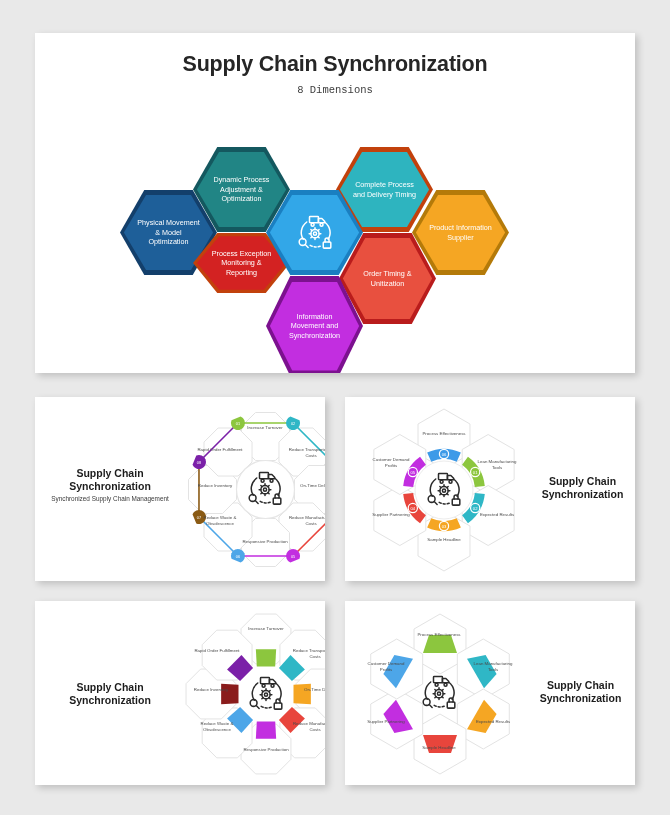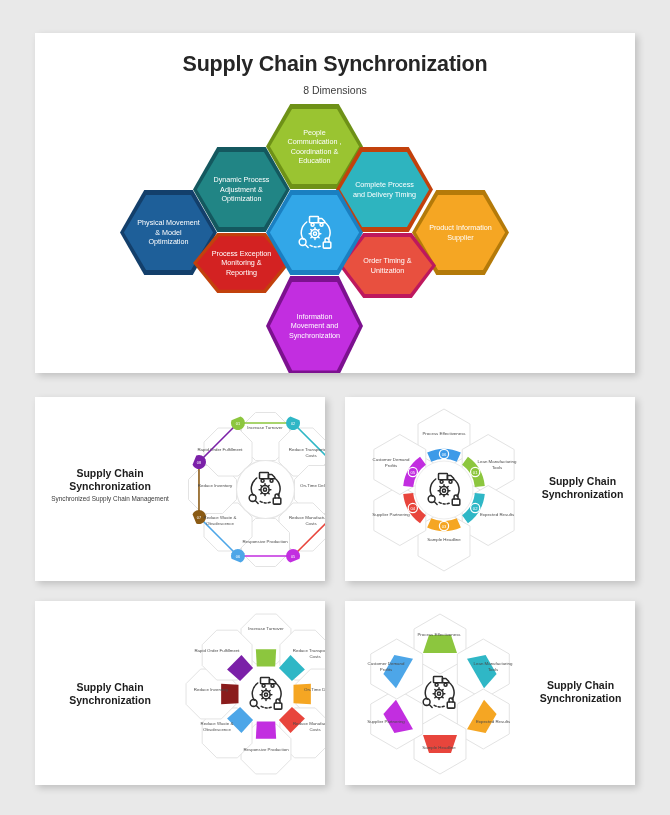--- a/index.html
+++ b/index.html
@@ -19,21 +19,21 @@
   
   #slide-hero{left:35px;top:33px;width:600px;height:340px;}
   .hero-title{
     position:absolute;left:0;top:19px;width:100%;
     text-align:center;
     font-size:21.5px;font-weight:bold;color:#262626;
     letter-spacing:-0.2px;
   }
   .hero-sub{
     position:absolute;left:0;top:51px;width:100%;
-    text-align:center;font-size:10.5px;color:#3d3d3d;
+    text-align:center;font-size:10.5px;color:#3d3d3d;font-family:Liberation Mono, monospace;
   }
   
   .hex{
     position:absolute;
     -webkit-clip-path:polygon(25% 0%,75% 0%,100% 50%,75% 100%,25% 100%,0% 50%);
     clip-path:polygon(25% 0%,75% 0%,100% 50%,75% 100%,25% 100%,0% 50%);
     display:flex;align-items:center;justify-content:center;
     text-align:center;
     box-sizing:border-box;
   }
@@ -78,41 +78,37 @@
   <div class="hex" style="left: 85px; top: 157px; width: 97px; height: 85px; background: rgb(19, 63, 107);">
     <div class="hexinner" style="background: rgb(30, 95, 153);"></div>
     <div class="hexlabel">Physical Movement &amp; Model Optimization</div>
   </div>
 
   <div class="hex" style="left: 158px; top: 114px; width: 97px; height: 85px; background: rgb(20, 88, 95);">
     <div class="hexinner" style="background: rgb(33, 133, 133);"></div>
     <div class="hexlabel">Dynamic Process Adjustment &amp; Optimization</div>
   </div>
 
-  <div class="hex" style="left: 231px; top: 71px; width: 97px; height: 85px; background: rgb(110, 145, 23);">
-    <div class="hexinner" style="background: rgb(154, 196, 49);"></div>
-    <div class="hexlabel">People Communication , Coordination &amp; Education</div>
-  </div>
 
   <div class="hex" style="left: 301px; top: 114px; width: 97px; height: 85px; background: #c2410c;">
     <div class="hexinner" style="background: rgb(46, 180, 191);"></div>
     <div class="hexlabel">Complete Process and Delivery Timing</div>
   </div>
 
   <div class="hex" style="left: 377px; top: 157px; width: 97px; height: 85px; background: rgb(180, 122, 9);">
     <div class="hexinner" style="background: rgb(245, 166, 35);"></div>
     <div class="hexlabel">Product Information Supplier</div>
   </div>
 
   <div class="hex" style="left: 158px; top: 200px; width: 97px; height: 60px; background: #c2410c;">
     <div class="hexinner" style="background: rgb(211, 34, 34);"></div>
     <div class="hexlabel">Process Exception Monitoring &amp; Reporting</div>
   </div>
 
-  <div class="hex" style="left: 304px; top: 200px; width: 97px; height: 65px; background: #be185d;">
+  <div class="hex" style="left: 304px; top: 200px; width: 97px; height: 91px; background: #b91c1c;">
     <div class="hexinner" style="background: rgb(232, 80, 63);"></div>
     <div class="hexlabel">Order Timing &amp; Unitization</div>
   </div>
 
   <div class="hex" style="left: 231px; top: 243px; width: 97px; height: 100px; background: rgb(124, 17, 143);">
     <div class="hexinner" style="background: rgb(194, 46, 224);"></div>
     <div class="hexlabel">Information Movement and Synchronization</div>
   </div>
 
   <div class="hex hex-center" style="left: 231px; top: 157px; width: 97px; height: 85px; background: rgb(26, 127, 193);">

